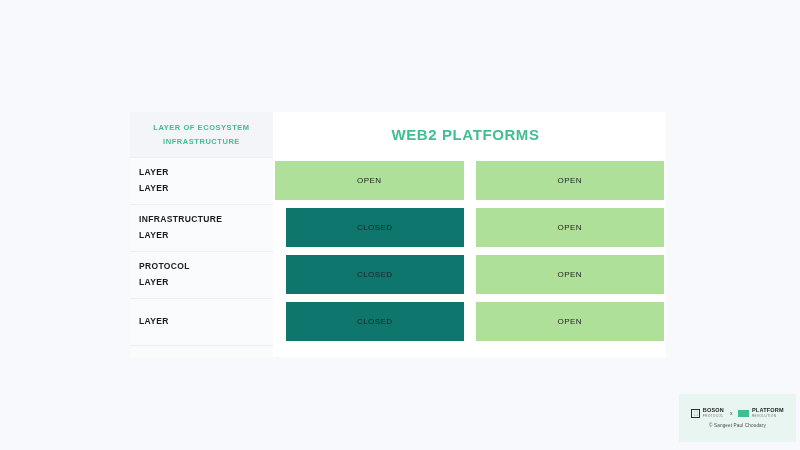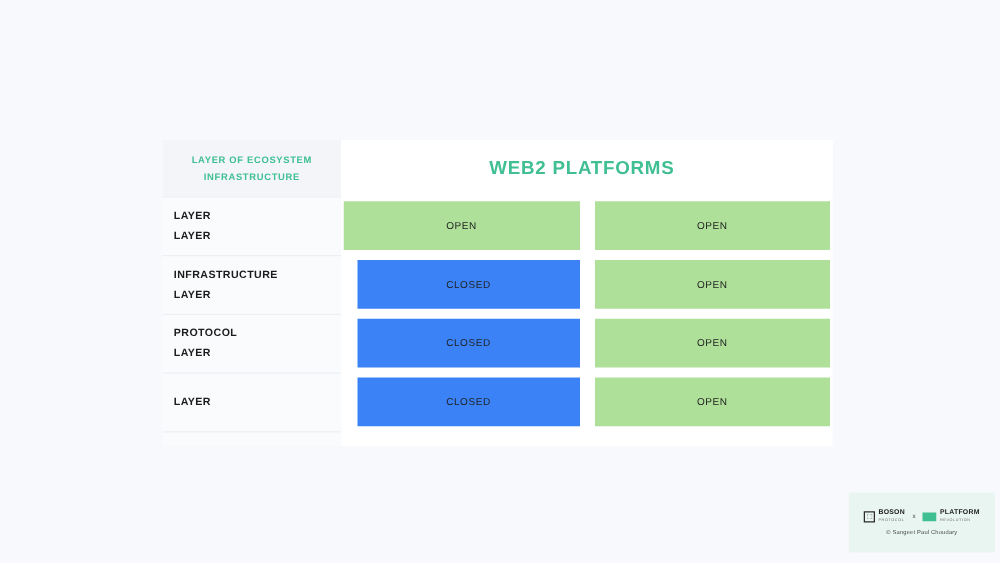--- a/index.html
+++ b/index.html
@@ -119,21 +119,21 @@
     display: flex;
     align-items: center;
     justify-content: center;
     font-size: 8px;
     font-weight: normal;
     letter-spacing: 0.45px;
     color: #1f1f1f;
   }
 
   .status-cell.open   { background: #aee09a; }
-  .status-cell.closed { background: #3b82f6; margin-left: 11px; }
+  .status-cell.closed { background: #0f766e; margin-left: 11px; }
 
   .cell-gap { width: 8px; }
 
   
   #matrix-foot {
     height: 12px;
     background: #fafbfd;
     border-top: 1px solid #eceff4;
     width: 143px;
   }

